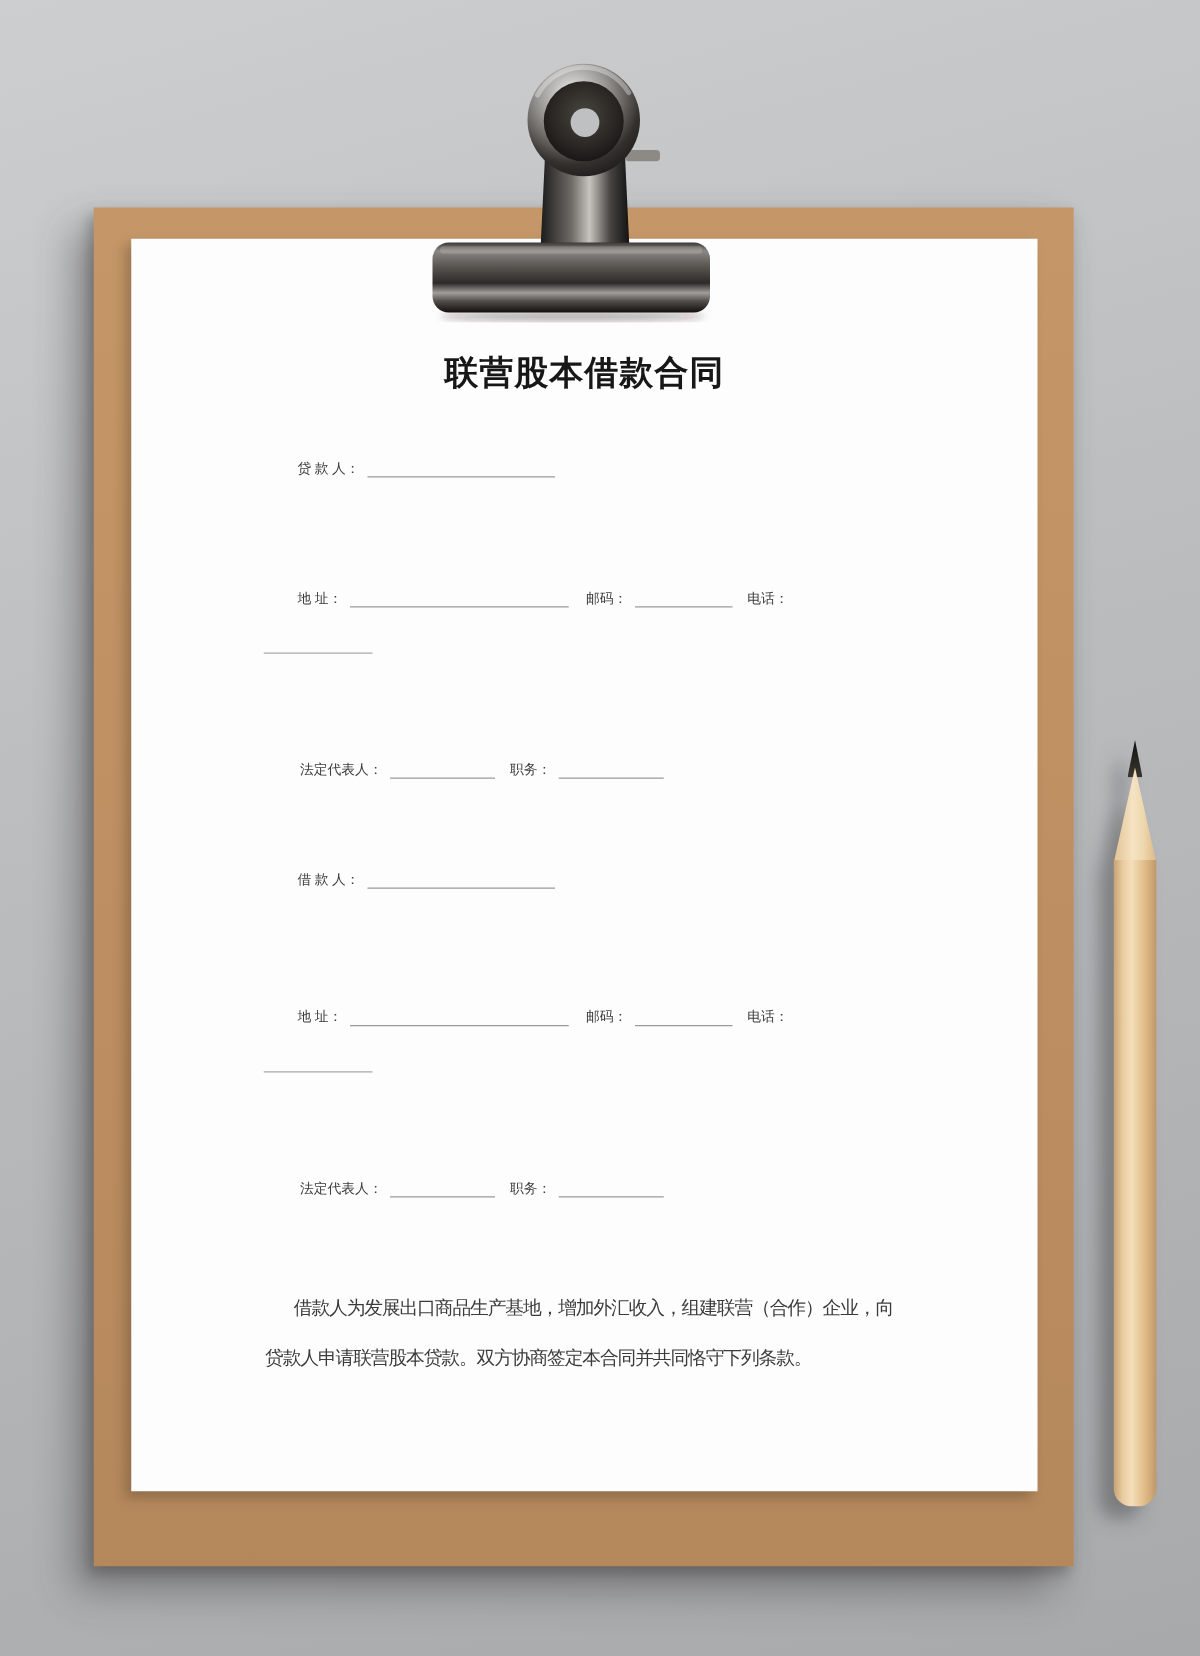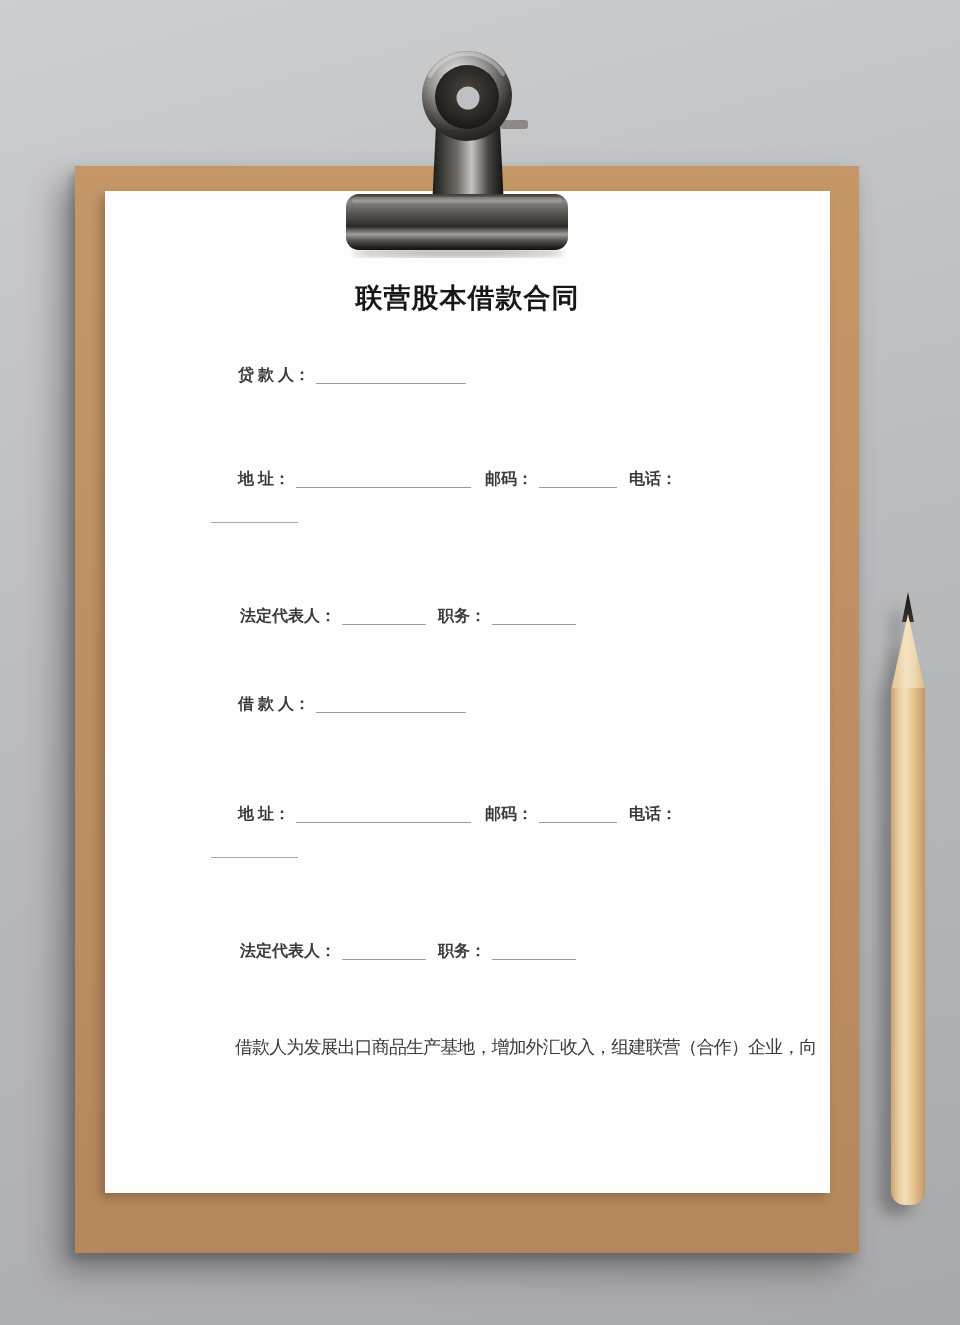--- a/index.html
+++ b/index.html
@@ -23,35 +23,35 @@
     background:#fdfdfd;
     box-shadow:-5px 5px 9px rgba(70,55,40,0.33);
   }
   .doc-title {
     position:absolute; top:94px; left:0; width:100%; text-align:center;
     font-family:"Liberation Sans","DejaVu Sans",sans-serif;
     font-size:27px; font-weight:700; color:#171717; letter-spacing:1px; line-height:1;
   }
   .row {
     position:absolute; left:133px; white-space:nowrap;
-    font-size:16px; color:#3b3b3b; line-height:22px;font-weight:bold;
+    font-size:11px; color:#3b3b3b; line-height:22px;
   }
   .lbl { color:#3b3b3b; }
   .blank {
     display:inline-block; border-bottom:1px solid #9b9b9b;
     position:relative; top:4px; margin-left:6px;
   }
   .w150 { width:150px; } .w178 { width:175px; } .w80 { width:78px; } .w84 { width:84px; }
   .ml14 { margin-left:14px;text-align:right; } .ml12 { margin-left:12px; }
   .hr-blank {
     position:absolute; left:106px; width:87px; height:1px; background:#a9a9a9;
   }
   .para {
     position:absolute; white-space:nowrap;
-    font-size:18px; letter-spacing:-0.9px; color:#3b3b3b; line-height:20px;
+    font-size:15px; letter-spacing:-0.9px; color:#3b3b3b; line-height:20px;
   }
   
   .clip { position:absolute; left:340px; top:46px; width:235px; height:212px; }
   
   .pencil {
     position:absolute; left:891px; top:592px; width:34px; height:613px;
     filter:drop-shadow(-12px 10px 7px rgba(75,75,77,0.5));
   }
   .pencil-tip {
     position:absolute; top:0; left:11px; width:12px; height:30px;
@@ -100,20 +100,21 @@
     <div class="row" style="top:612px">
       <span class="lbl">地 址：</span><span class="blank w178"></span><span class="lbl ml14">邮码：</span><span class="blank w80"></span><span class="lbl ml12">电话：</span>
     </div>
     <div class="hr-blank" style="top:666px"></div>
 
     <div class="row" style="top:749px;left:135px">
       <span class="lbl">法定代表人：</span><span class="blank w84"></span><span class="lbl ml12">职务：</span><span class="blank w84"></span>
     </div>
 
     <div class="para" style="top:846px;left:130px">借款人为发展出口商品生产基地，增加外汇收入，组建联营（合作）企业，向</div>
+    <div class="para" style="top:886px;left:107px">贷款人申请联营股本贷款。双方协商签定本合同并共同恪守下列条款。</div>
 
   </div>
 
   <svg class="clip" viewBox="0 0 235 212" aria-hidden="true">
     <defs>
       <radialGradient id="ringG" cx="40%" cy="28%" r="85%">
         <stop offset="0%" stop-color="#efefed"></stop>
         <stop offset="40%" stop-color="#8f8d8a"></stop>
         <stop offset="72%" stop-color="#33302d"></stop>
         <stop offset="100%" stop-color="#131211"></stop>

